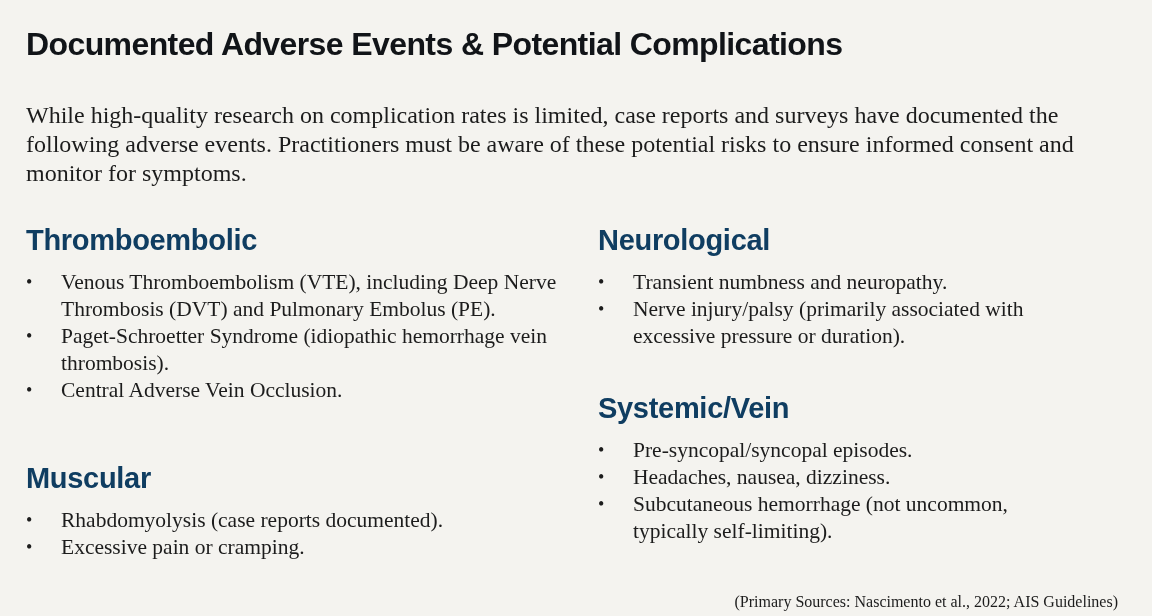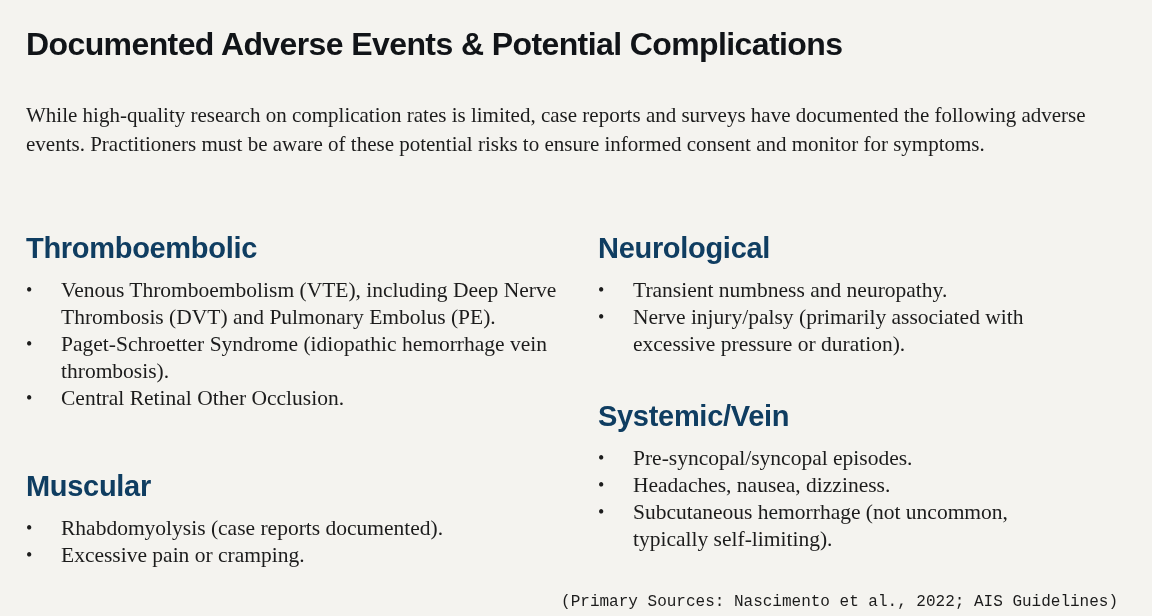--- a/index.html
+++ b/index.html
@@ -11,60 +11,60 @@
   }
   .title {
     position: absolute; left: 26px; top: 26px;
     font-family: "Liberation Sans", sans-serif;
     font-weight: bold; font-size: 32px; letter-spacing: -0.6px;
     color: #111418; margin: 0; white-space: nowrap;
   }
   .intro {
     position: absolute; left: 26px; top: 101px; width: 1100px;
     font-family: "Liberation Serif", serif;
-    font-size: 21px; line-height: 29px; color: #1c1c1c; margin: 0;
+    font-size: 24px; line-height: 29px; color: #1c1c1c; margin: 0;
   }
   .section { position: absolute; }
   .section h2 {
     font-family: "Liberation Sans", sans-serif;
     font-weight: bold; font-size: 29px; color: #0f3d61;
-    margin: 8px 0 12px 0; letter-spacing: -0.3px;
+    margin: 0 0 12px 0; letter-spacing: -0.3px;
   }
   .section ul { list-style: none; margin: 0; padding: 0; }
   .section li {
     position: relative; padding-left: 35px;
     font-family: "Liberation Serif", serif;
     font-size: 21.5px; line-height: 27px; color: #1c1c1c;
   }
   .section li .bullet {
     position: absolute; left: 0; top: 0; width: 12px;
     font-size: 18px;
   }
   #sec-thrombo { left: 26px; top: 224px; width: 540px; }
   #sec-muscular { left: 26px; top: 462px; width: 540px; }
   #sec-neuro { left: 598px; top: 224px; width: 490px; }
   #sec-systemic { left: 598px; top: 392px; width: 490px; }
   .footer {
     position: absolute; right: 34px; top: 593px;
-    font-family: Liberation Mono, monospace;
+    font-family: Liberation Serif, serif;
     font-size: 16px; color: #1c1c1c; white-space: nowrap;
   }
 </style>
 </head>
 <body>
 
 <h1 class="title">Documented Adverse Events &amp; Potential Complications</h1>
 <p class="intro">While high-quality research on complication rates is limited, case reports and surveys have documented the following adverse events. Practitioners must be aware of these potential risks to ensure informed consent and monitor for symptoms.</p>
 
 <div class="section" id="sec-thrombo">
   <h2>Thromboembolic</h2>
   <ul>
     <li><span class="bullet">•</span><span>Venous Thromboembolism (VTE), including Deep Nerve Thrombosis (DVT) and Pulmonary Embolus (PE).</span></li>
     <li><span class="bullet">•</span><span>Paget-Schroetter Syndrome (idiopathic hemorrhage vein thrombosis).</span></li>
-    <li><span class="bullet">•</span><span>Central Retinal Other Occlusion.</span></li>
+    <li><span class="bullet">•</span><span>Central Adverse Vein Occlusion.</span></li>
   </ul>
 </div>
 
 <div class="section" id="sec-muscular">
   <h2>Muscular</h2>
   <ul>
     <li><span class="bullet">•</span><span>Rhabdomyolysis (case reports documented).</span></li>
     <li><span class="bullet">•</span><span>Excessive pain or cramping.</span></li>
   </ul>
 </div>

